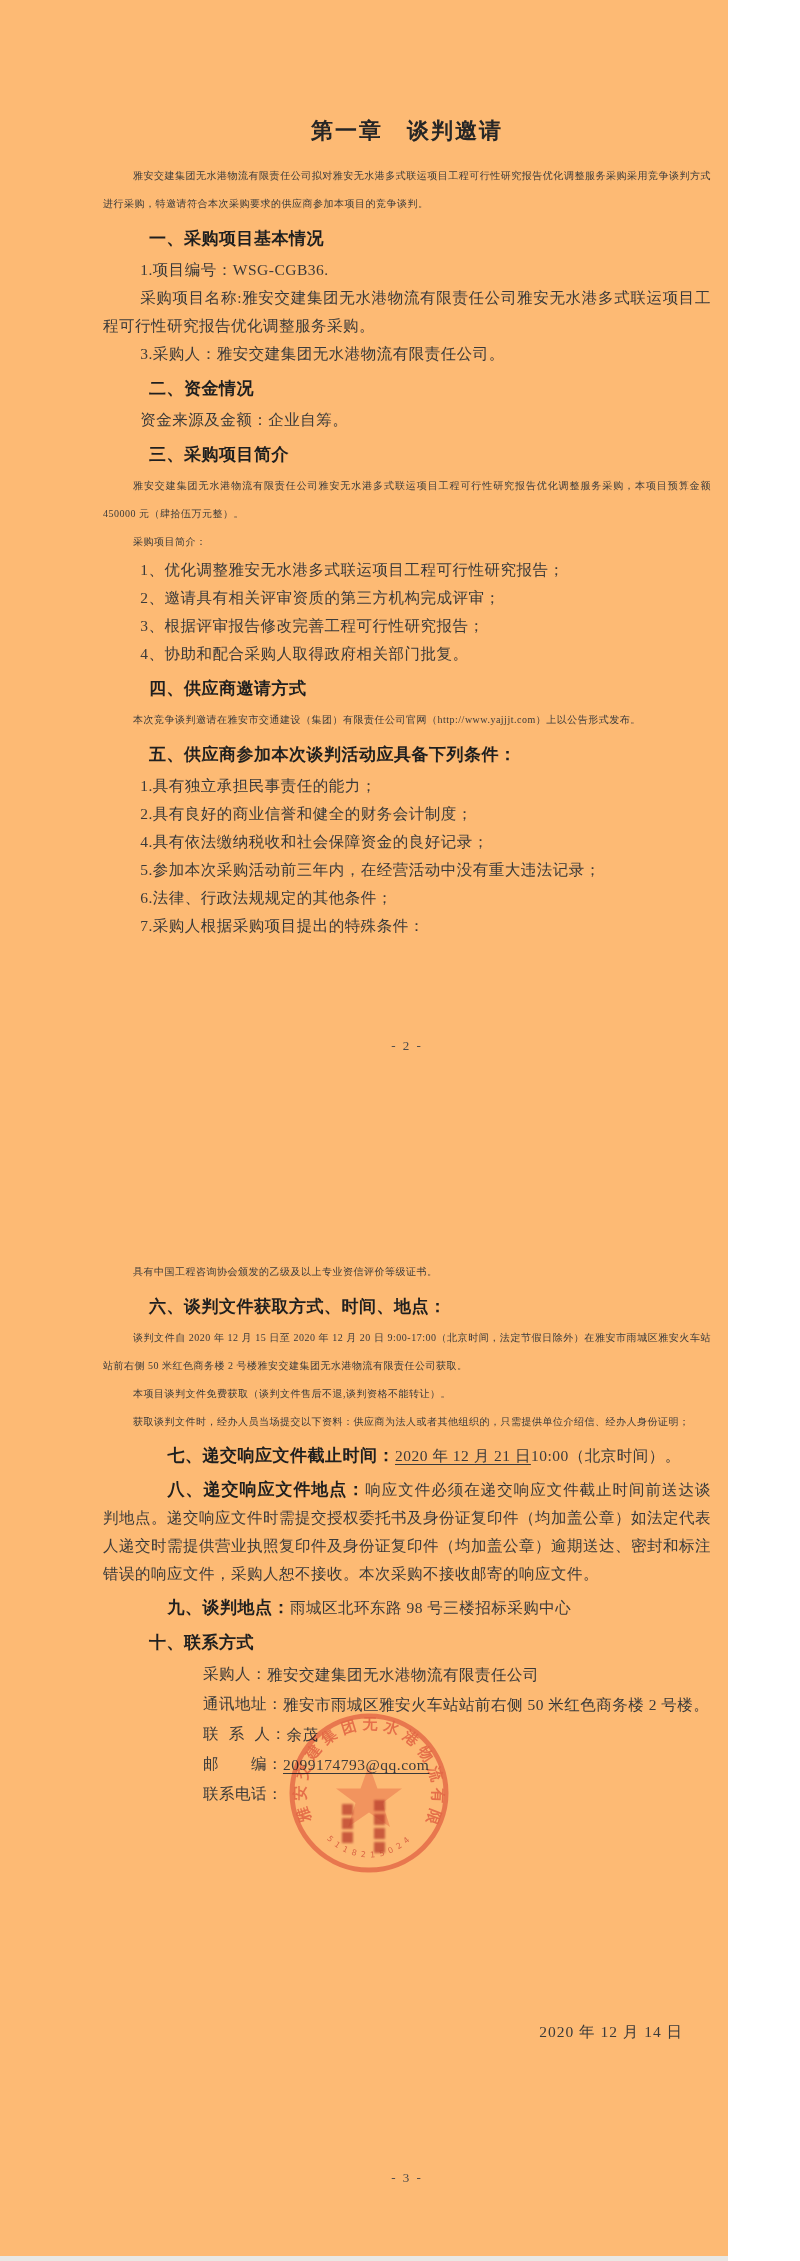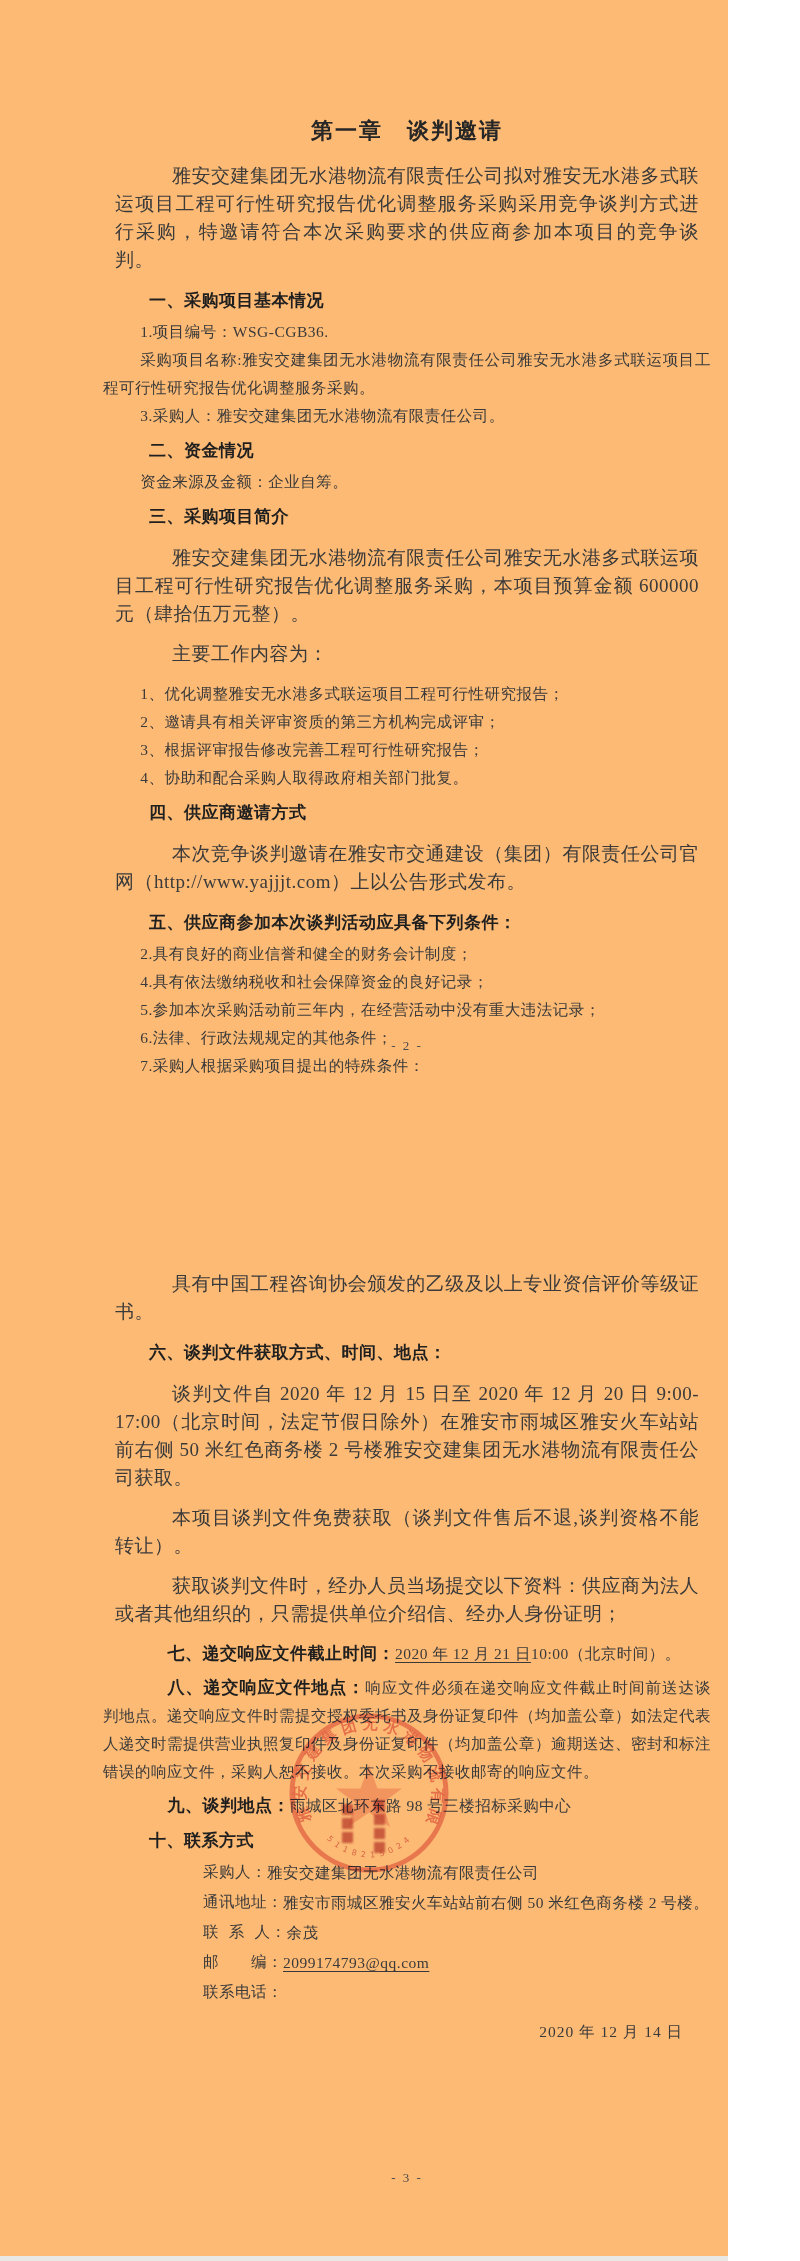--- a/index.html
+++ b/index.html
@@ -22,21 +22,21 @@
   }
   .content{position:absolute;left:103px;width:608px;}
   .block1{top:114px;}
   .block2{top:1258px;}
   .doc-title{
     font-size:22px;font-weight:bold;color:#262626;
     text-align:center;line-height:34px;margin-bottom:14px;
     letter-spacing:2px;
   }
   .p{
-    font-size:19px;line-height:28px;margin:12px;
+    font-size:10px;line-height:28px;margin:0;
     text-indent:3em;letter-spacing:0.5px;text-align:justify;
   }
   .item{
     font-size:15.5px;line-height:28px;margin:0;
     text-indent:2.4em;letter-spacing:0.5px;text-align:justify;
   }
   .h{
     font-size:17px;line-height:30px;margin:6px 0 2px 0;
     font-weight:bold;color:#1f1f1f;letter-spacing:0.5px;
     margin-left:46px;
@@ -81,31 +81,32 @@
 
     <div class="h">一、采购项目基本情况</div>
     <p class="item">1.项目编号：WSG-CGB36.</p>
     <p class="item">采购项目名称:雅安交建集团无水港物流有限责任公司雅安无水港多式联运项目工程可行性研究报告优化调整服务采购。</p>
     <p class="item">3.采购人：雅安交建集团无水港物流有限责任公司。</p>
 
     <div class="h">二、资金情况</div>
     <p class="item">资金来源及金额：企业自筹。</p>
 
     <div class="h">三、采购项目简介</div>
-    <p class="p">雅安交建集团无水港物流有限责任公司雅安无水港多式联运项目工程可行性研究报告优化调整服务采购，本项目预算金额 600000 元（肆拾伍万元整）。</p>
-    <p class="p">主要工作内容为：</p>
+    <p class="p">雅安交建集团无水港物流有限责任公司雅安无水港多式联运项目工程可行性研究报告优化调整服务采购，本项目预算金额 450000 元（肆拾伍万元整）。</p>
+    <p class="p">采购项目简介：</p>
     <p class="item">1、优化调整雅安无水港多式联运项目工程可行性研究报告；</p>
     <p class="item">2、邀请具有相关评审资质的第三方机构完成评审；</p>
     <p class="item">3、根据评审报告修改完善工程可行性研究报告；</p>
     <p class="item">4、协助和配合采购人取得政府相关部门批复。</p>
 
     <div class="h">四、供应商邀请方式</div>
     <p class="p">本次竞争谈判邀请在雅安市交通建设（集团）有限责任公司官网（http://www.yajjjt.com）上以公告形式发布。</p>
 
     <div class="h">五、供应商参加本次谈判活动应具备下列条件：</div>
+    <p class="item">1.具有独立承担民事责任的能力；</p>
     <p class="item">2.具有良好的商业信誉和健全的财务会计制度；</p>
     <p class="item">4.具有依法缴纳税收和社会保障资金的良好记录；</p>
     <p class="item">5.参加本次采购活动前三年内，在经营活动中没有重大违法记录；</p>
     <p class="item">6.法律、行政法规规定的其他条件；</p>
     <p class="item">7.采购人根据采购项目提出的特殊条件：</p>
   </div>
 
   <div class="page-number pn2">- 2 -</div>
 
   <div class="content block2">

